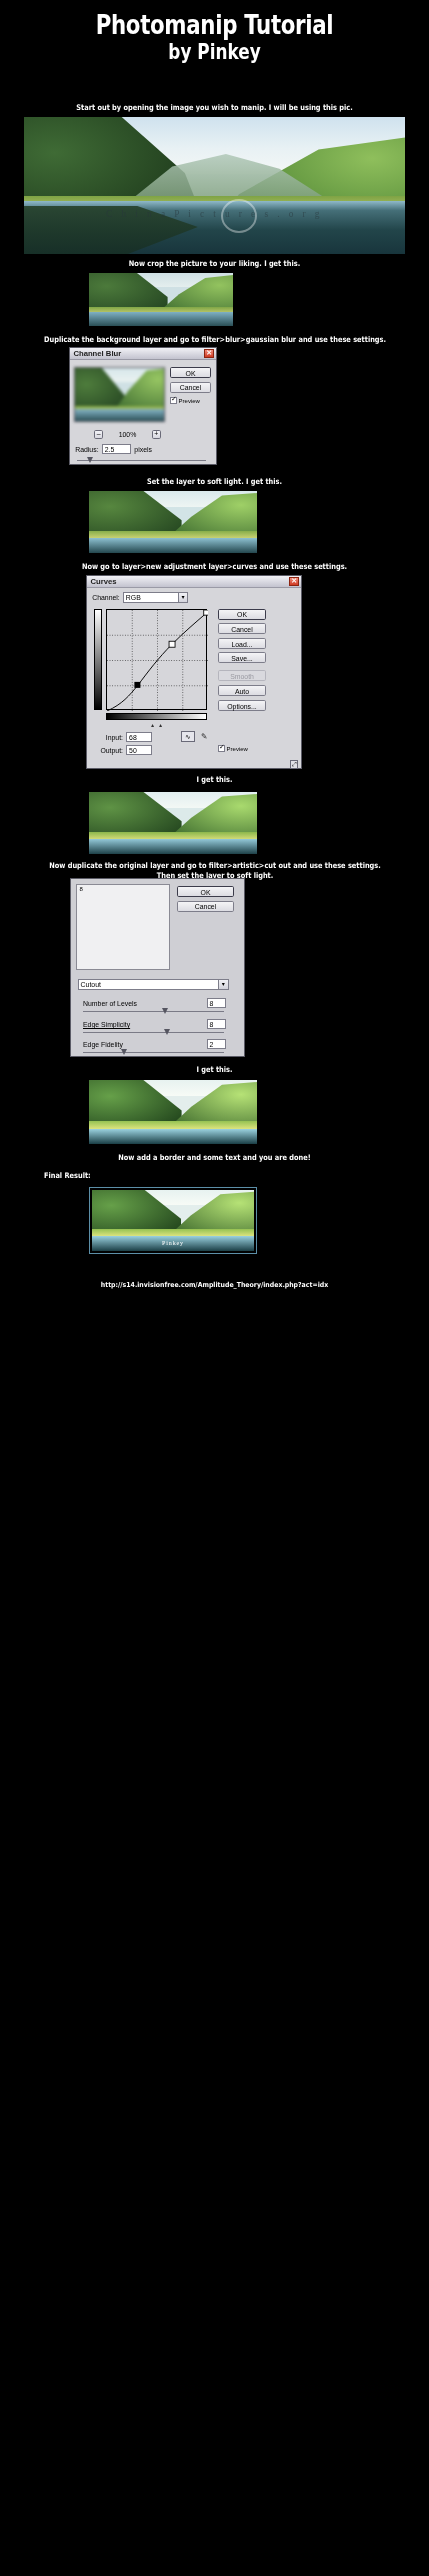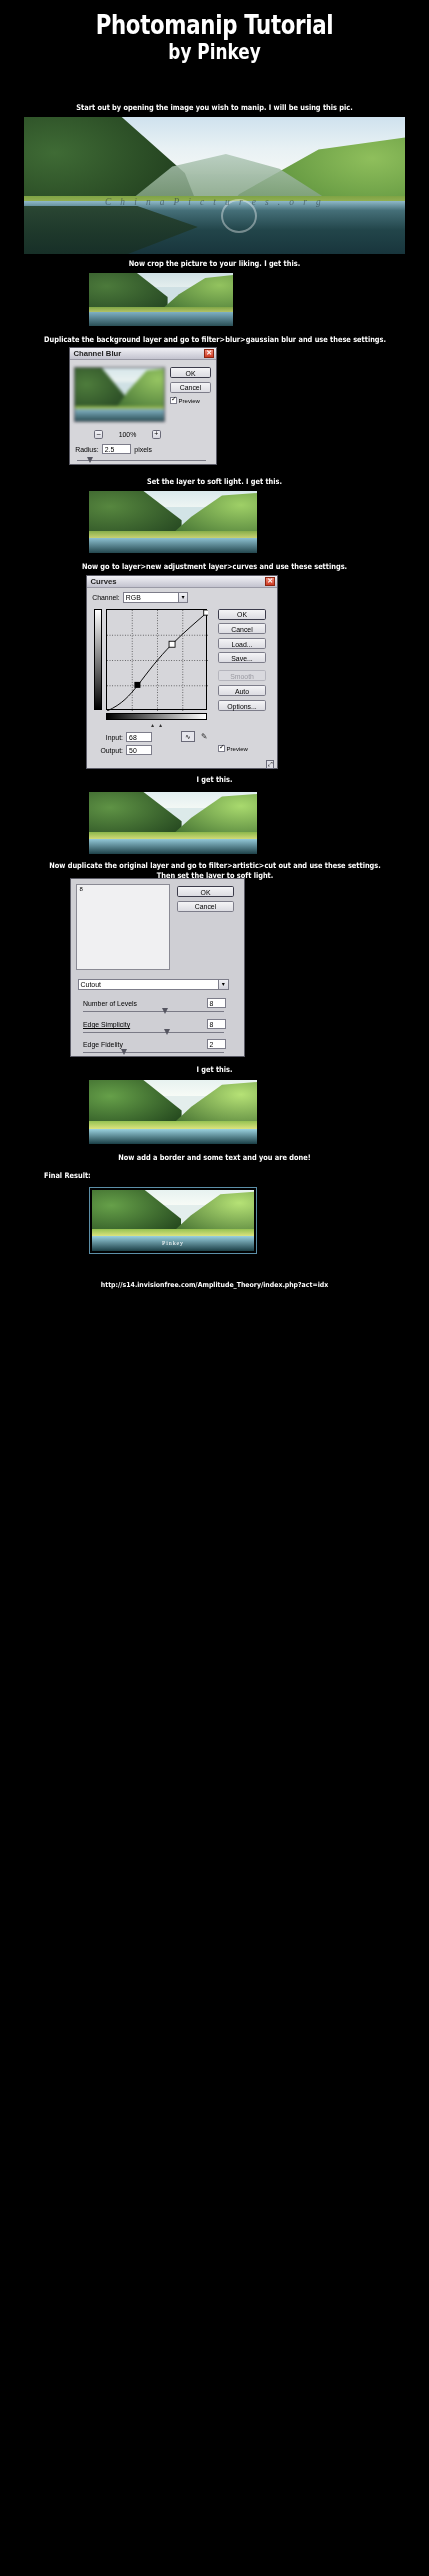--- a/index.html
+++ b/index.html
@@ -175,21 +175,21 @@
 
   <div class="photo" style="position:absolute;left:24px;top:117px;width:381px;height:137px;background:#e9f0f2;">
     <div class="sky" style="height:57px;background:linear-gradient(to bottom,#cfe2ee 0%,#e8f1f4 55%,#f4f7f6 100%);"></div>
     <div class="hill-l" style="left:-8.6px;top:-3.4px;width:197px;height:129px;background:radial-gradient(ellipse at 20% 30%,#3f6b35 0%,#22401f 60%,#16301a 100%);clip-path:polygon(0 0,52% 0,86% 46%,100% 100%,0 100%);"></div>
     <div class="hill-r" style="right:-10.3px;top:19px;width:215px;height:112px;background:radial-gradient(ellipse at 80% 20%,#8fbf5c 0%,#5a8f3b 50%,#2e5626 100%);clip-path:polygon(100% 0,100% 100%,0 100%,18% 52%,55% 12%);"></div>
     <div style="position:absolute;left:103px;top:29px;width:206px;height:57px;background:linear-gradient(to bottom,#b9cfc2,#7e9e7c);clip-path:polygon(0 100%,22% 36%,48% 14%,74% 40%,100% 100%);opacity:.85;"></div>
     <div style="position:absolute;left:0;right:0;top:79px;height:19px;background:linear-gradient(to bottom,#7ea344,#c9cf74);"></div>
     <div class="water" style="height:53px;background:linear-gradient(to bottom,#8fb9c9 0%,#456f78 18%,#22454a 55%,#18353c 100%);"></div>
     <div style="position:absolute;left:0;top:89px;width:189px;height:48px;background:linear-gradient(to bottom,#27422c,#172f26);clip-path:polygon(0 0,60% 0,92% 44%,55% 100%,0 100%);opacity:.92;"></div>
     <div class="wm-ring" style="left:197px;top:82px;width:36px;height:34px;"></div>
-    <div class="wm" style="top:80px;font-style:italic;">C h i n a P i c t u r e s . o r g</div>
+    <div class="wm" style="top:92px;">C h i n a P i c t u r e s . o r g</div>
   </div>
 
   <div style="position:absolute;left:0;top:259px;width:429px;" class="step-text center">Now crop the picture to your liking. I get this.</div>
 
   <div class="photo" style="position:absolute;left:89px;top:273px;width:144px;height:53px;background:#cfe0e4;">
     <div style="position:absolute;left:0;right:0;top:0;height:13.7px;background:linear-gradient(to bottom,#cfe0e4,#e4eeee);"></div>
     <div style="position:absolute;left:-3.4px;top:-1.7px;width:82px;height:43px;background:radial-gradient(ellipse at 25% 35%,#4c7a3b,#20401f);clip-path:polygon(0 0,60% 0,100% 60%,100% 100%,0 100%);"></div>
     <div style="position:absolute;right:-3.4px;top:1.7px;width:82px;height:41px;background:radial-gradient(ellipse at 80% 25%,#93c35f,#33612a);clip-path:polygon(100% 0,100% 100%,0 100%,30% 48%,62% 8%);"></div>
     <div style="position:absolute;left:0;right:0;top:34px;height:6.9px;background:linear-gradient(to bottom,#7fa646,#c8cd72);"></div>
     <div style="position:absolute;left:0;right:0;bottom:0;height:13.7px;background:linear-gradient(to bottom,#7fb0c3,#2a4f56);"></div>
@@ -242,21 +242,21 @@
   <div class="photo" style="position:absolute;left:89px;top:491px;width:168px;height:62px;background:#d2e4e6;">
     <div style="position:absolute;left:0;right:0;top:0;height:15.5px;background:linear-gradient(to bottom,#d9e9ec,#eef5f3);"></div>
     <div style="position:absolute;left:-3.4px;top:-1.7px;width:96px;height:50px;background:radial-gradient(ellipse at 25% 35%,#57873f,#1f3f1d);clip-path:polygon(0 0,58% 0,100% 62%,100% 100%,0 100%);"></div>
     <div style="position:absolute;right:-3.4px;top:1.7px;width:96px;height:48px;background:radial-gradient(ellipse at 80% 25%,#9fd067,#2f5d27);clip-path:polygon(100% 0,100% 100%,0 100%,28% 50%,60% 6%);"></div>
     <div style="position:absolute;left:0;right:0;top:40px;height:7.7px;background:linear-gradient(to bottom,#87ae4a,#d2d678);"></div>
     <div style="position:absolute;left:0;right:0;bottom:0;height:15.5px;background:linear-gradient(to bottom,#8dc0d0,#24474e);"></div>
   </div>
 
   <div style="position:absolute;left:0;top:562px;width:429px;" class="step-text center">Now go to layer&gt;new adjustment layer&gt;curves and use these settings.</div>
 
-  <div class="dlg" style="left:86px;top:575px;width:192px;height:194px;">
+  <div class="dlg" style="left:86px;top:575px;width:216px;height:194px;">
     <div class="dlg-title">
       <span class="t">Curves</span>
       <span class="close-btn">✕</span>
     </div>
     <div class="dlg-body" style="padding:4.3px;position:relative;height:181px;">
 
       <div style="position:absolute;left:5.2px;top:4.3px;display:flex;align-items:center;gap:3.4px;">
         <span class="lbl">Channel:</span>
         <span class="field" style="width:65px;position:relative;display:inline-block;">
           <span>RGB</span>

